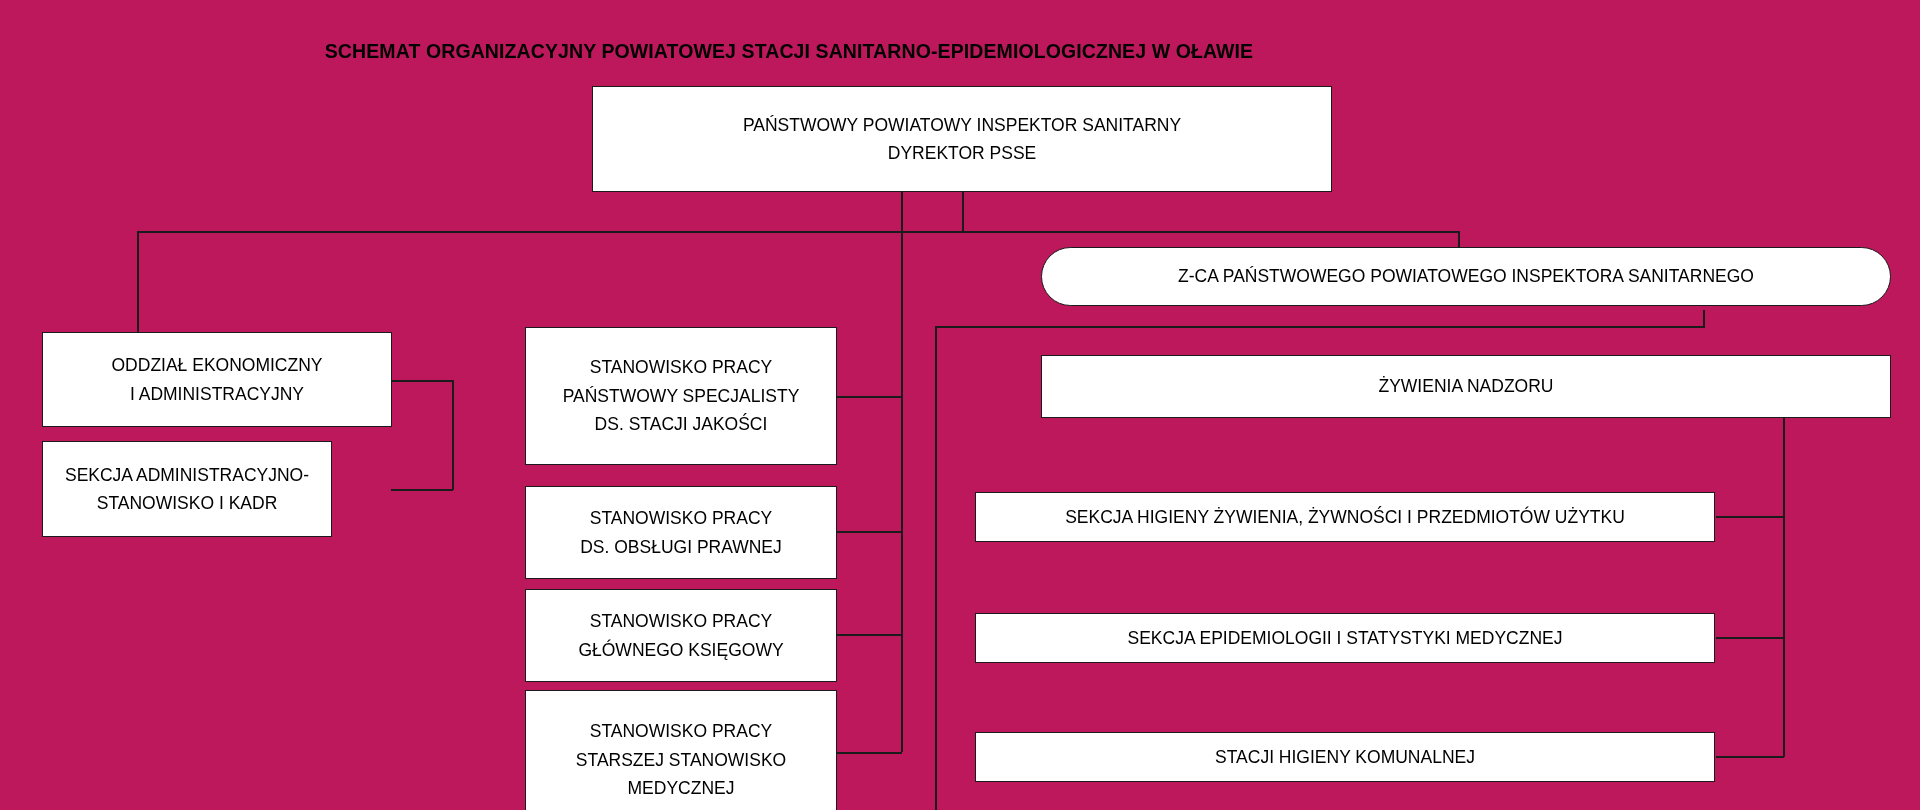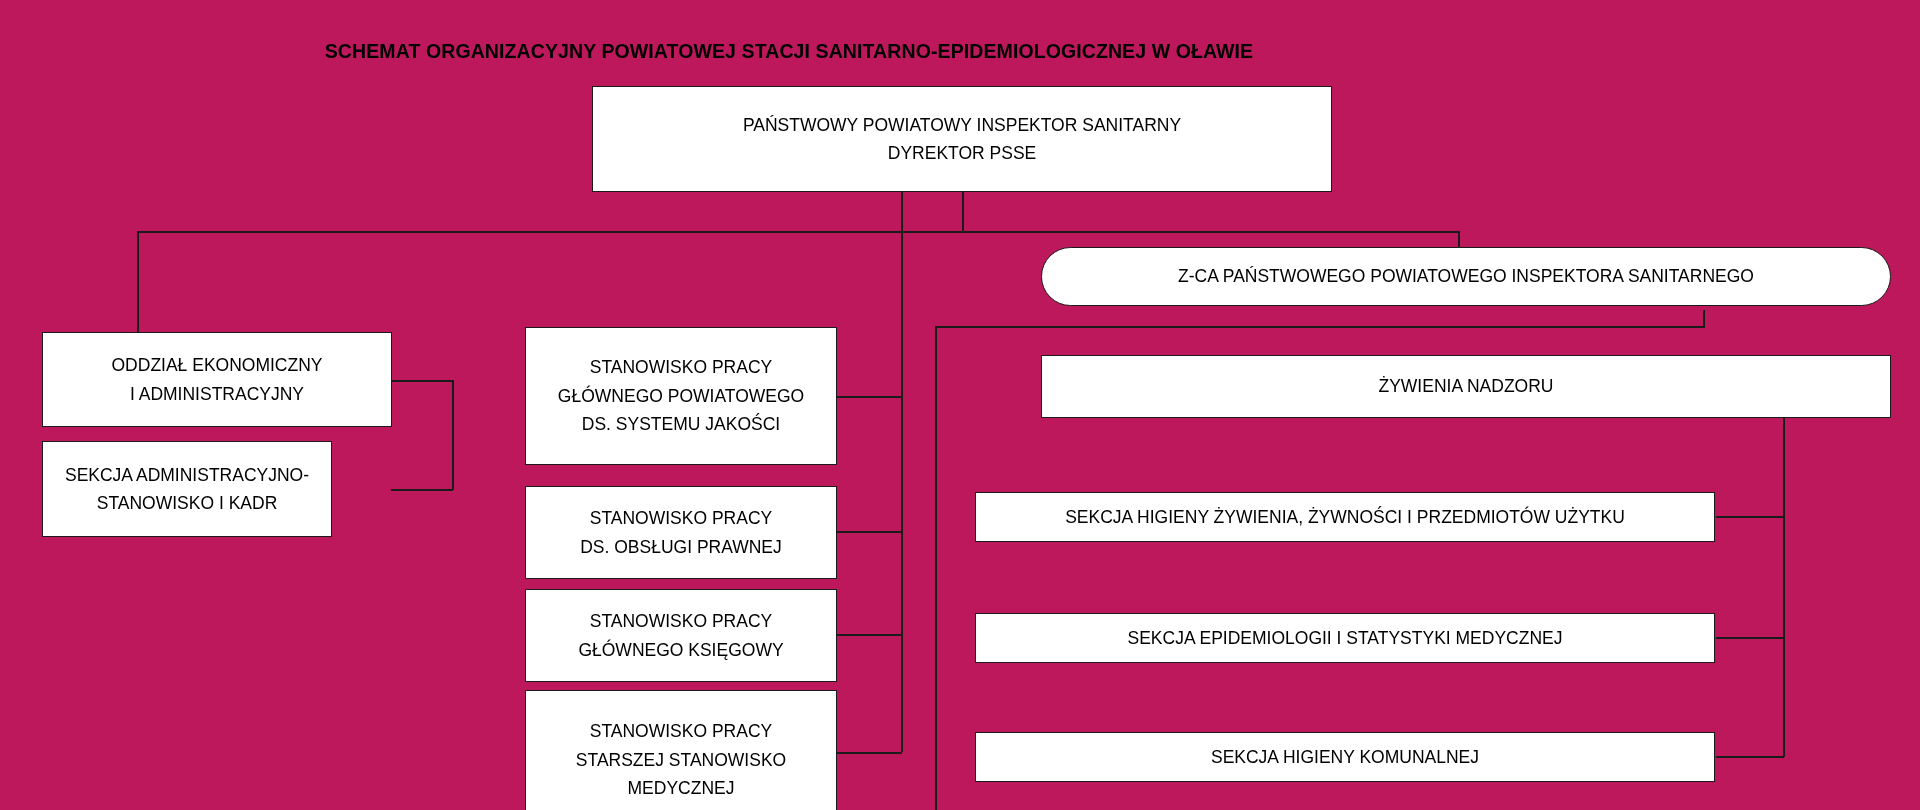--- a/index.html
+++ b/index.html
@@ -112,22 +112,22 @@
     <span class="ln">I ADMINISTRACYJNY</span>
   </div>
 
   <div class="node" style="left:42px; top:441px; width:290px; height:96px;">
     <span class="ln">SEKCJA ADMINISTRACYJNO-</span>
     <span class="ln">STANOWISKO I KADR</span>
   </div>
 
   <div class="node" style="left:525px; top:327px; width:312px; height:138px;">
     <span class="ln">STANOWISKO PRACY</span>
-    <span class="ln">GŁÓWNEGO POWIATOWEGO</span>
-    <span class="ln">DS. SYSTEMU JAKOŚCI</span>
+    <span class="ln">PAŃSTWOWY SPECJALISTY</span>
+    <span class="ln">DS. STACJI JAKOŚCI</span>
   </div>
 
   <div class="node" style="left:525px; top:486px; width:312px; height:93px;">
     <span class="ln">STANOWISKO PRACY</span>
     <span class="ln">DS. OBSŁUGI PRAWNEJ</span>
   </div>
 
   <div class="node" style="left:525px; top:589px; width:312px; height:93px;">
     <span class="ln">STANOWISKO PRACY</span>
     <span class="ln">GŁÓWNEGO KSIĘGOWY</span>
@@ -145,16 +145,16 @@
 
   <div class="node" style="left:975px; top:613px; width:740px; height:50px;">
     <span class="ln">SEKCJA EPIDEMIOLOGII I STATYSTYKI MEDYCZNEJ</span>
   </div>
 
   <div class="node" style="left:975px; top:492px; width:740px; height:50px;">
     <span class="ln">SEKCJA HIGIENY ŻYWIENIA, ŻYWNOŚCI I PRZEDMIOTÓW UŻYTKU</span>
   </div>
 
   <div class="node" style="left:975px; top:732px; width:740px; height:50px;">
-    <span class="ln">SEKCJA HIGIENY KOMUNALNEJ</span>
+    <span class="ln">STACJI HIGIENY KOMUNALNEJ</span>
   </div>
 
 </div>
 
 </body></html>

